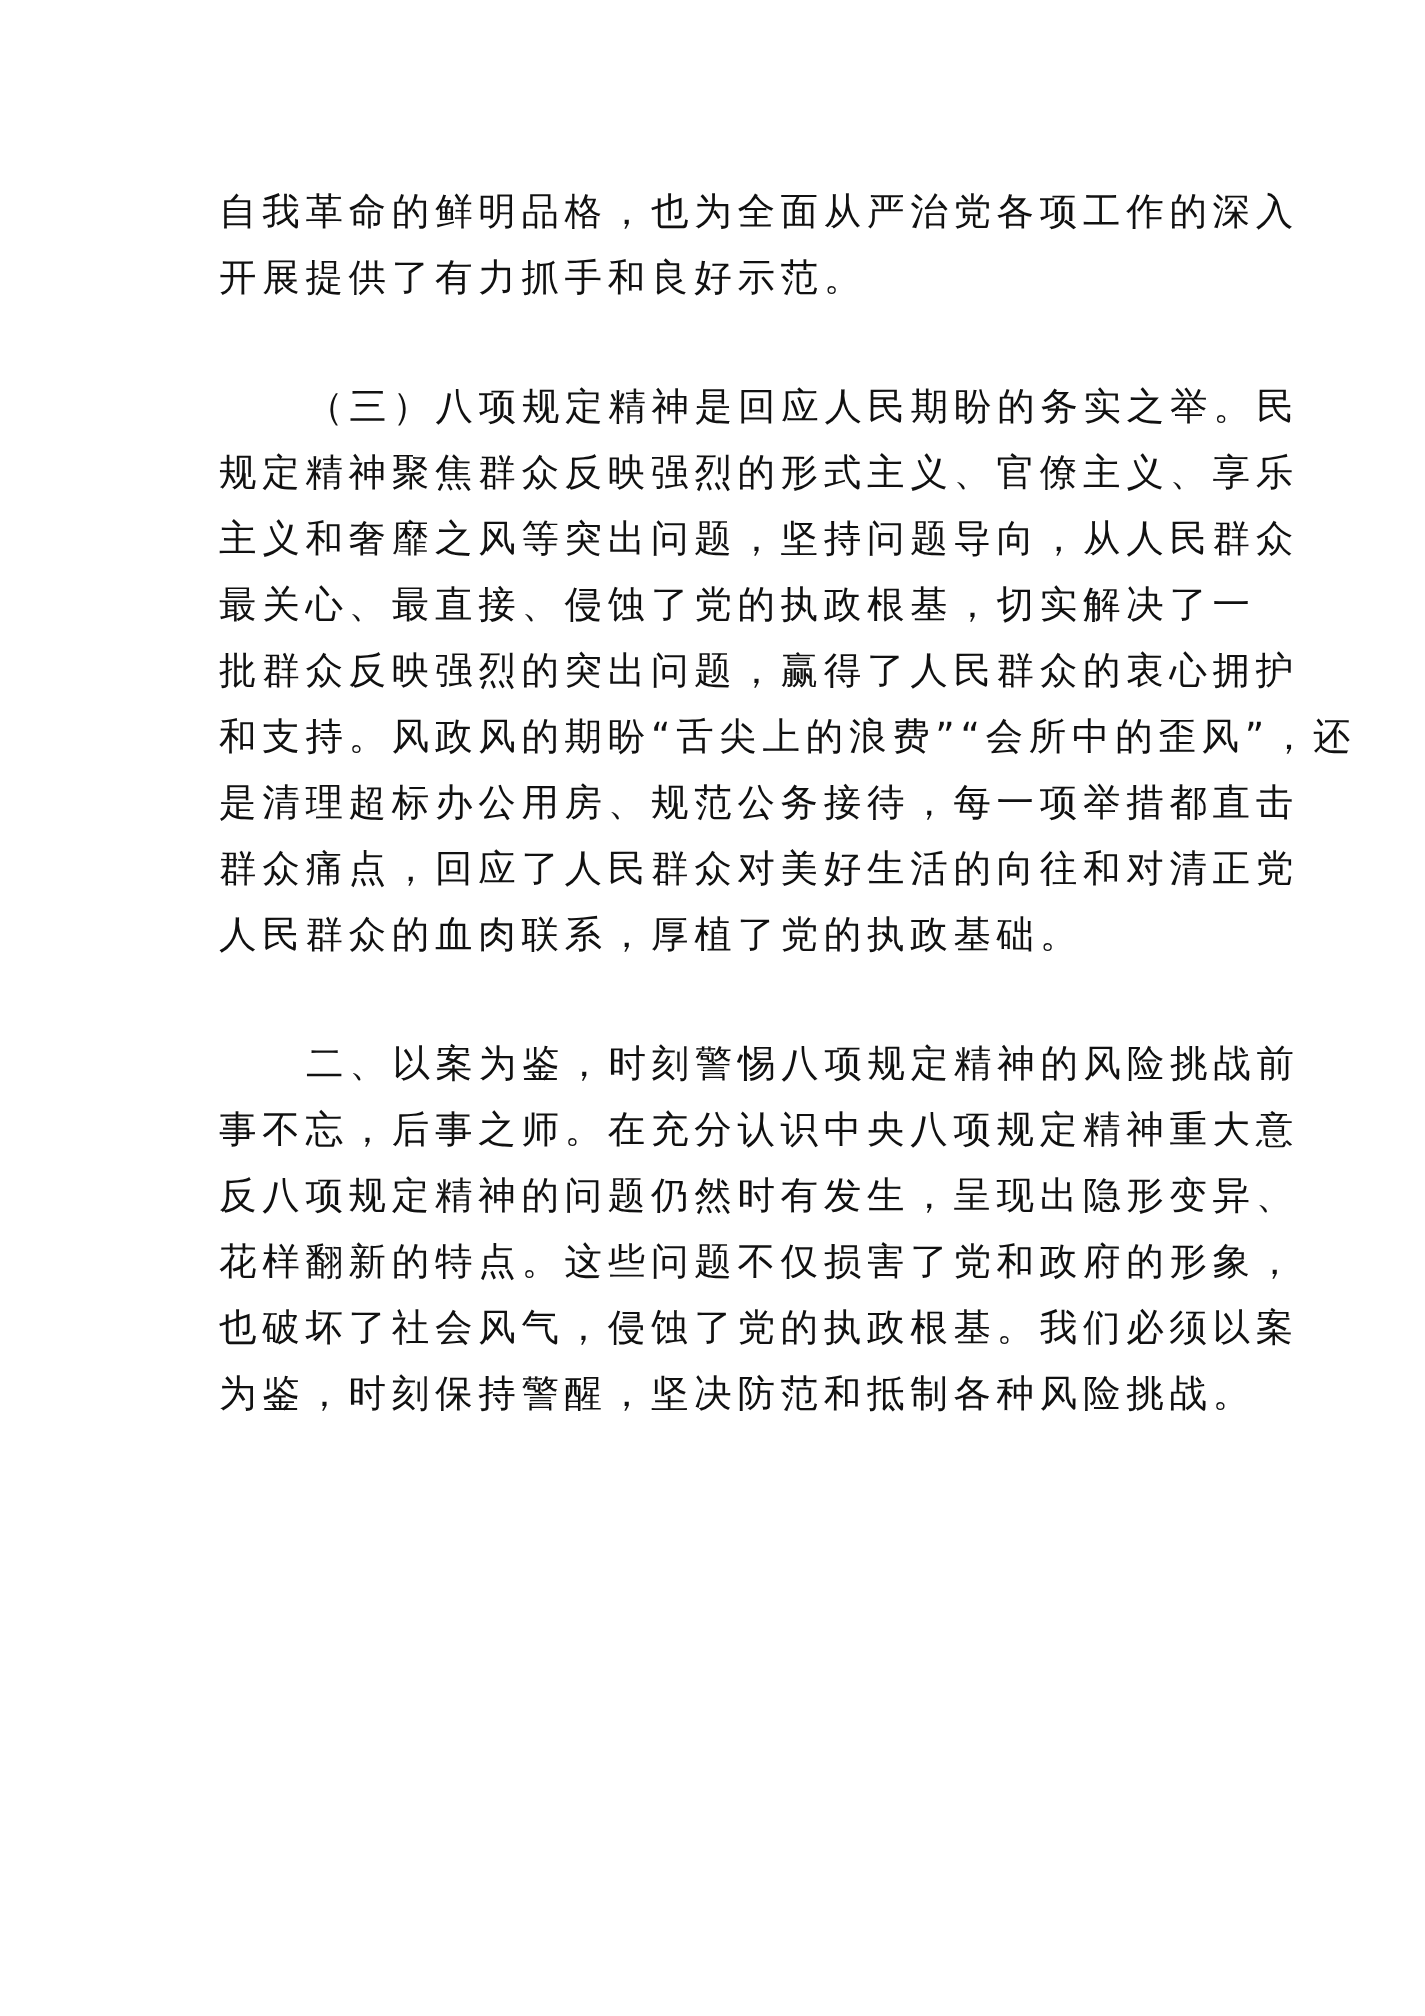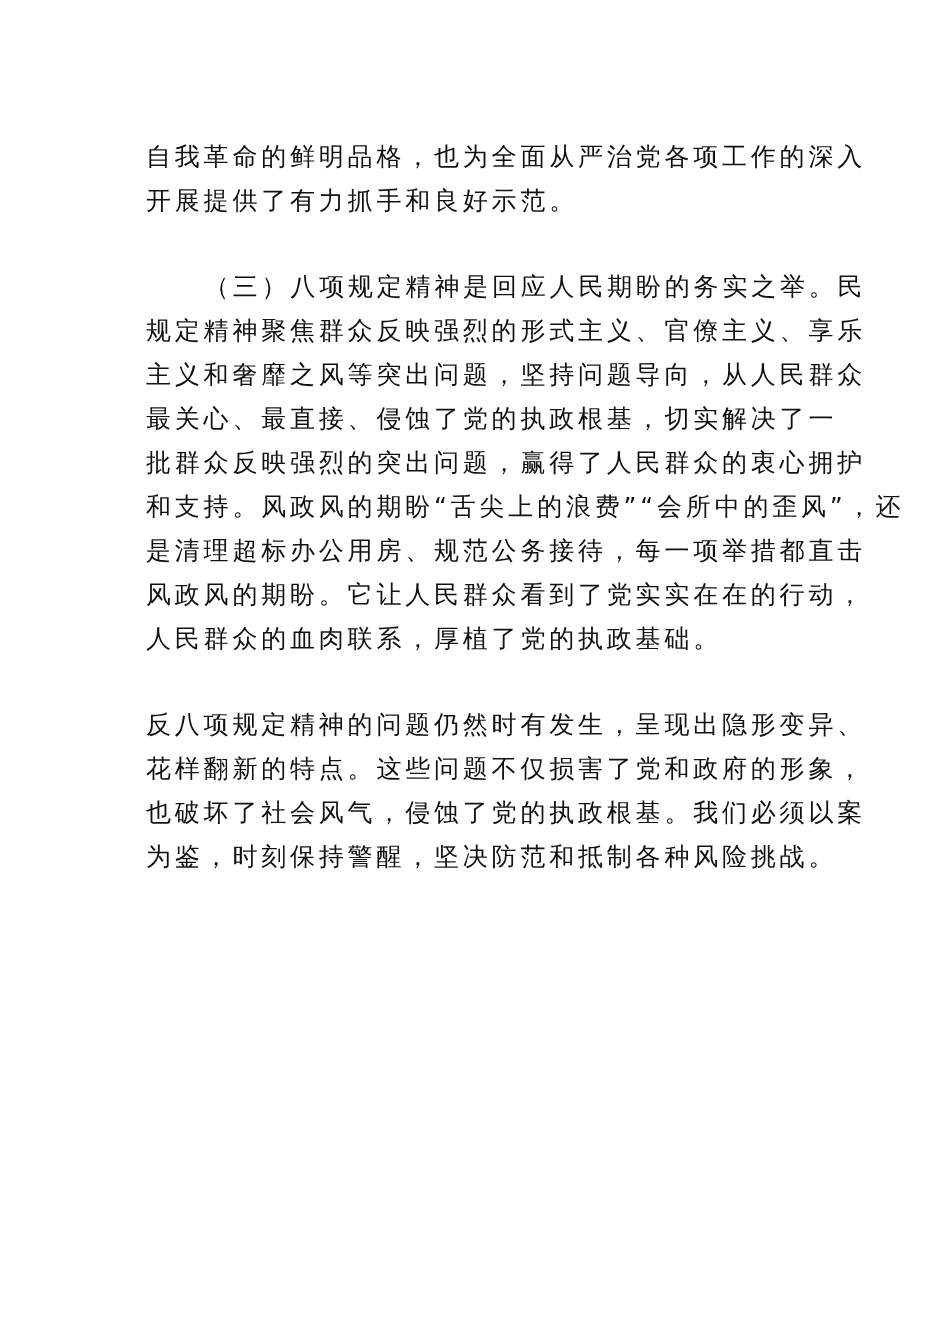--- a/index.html
+++ b/index.html
@@ -16,21 +16,20 @@
     .page {
       position: absolute;
       left: 146px;
       top: 119px;
       width: 640px;
       color: #111111;
       font-family: "DejaVu Sans", "Liberation Sans", sans-serif;
       font-size: 25px;
       line-height: 44px;
       letter-spacing: 3.8px;
-      margin-top: 16px;
     }
     .para {
       margin: 0;
       padding: 0;
       text-align: justify;
       word-break: break-all;
     }
     .gap {
       height: 42px;
     }
@@ -52,26 +51,28 @@
   <div class="gap"></div>
 
   <p class="para">
     <span class="line" style="padding-left:58px">（三）八项规定精神是回应人民期盼的务实之举。民</span>
     <span class="line">规定精神聚焦群众反映强烈的形式主义、官僚主义、享乐</span>
     <span class="line">主义和奢靡之风等突出问题，坚持问题导向，从人民群众</span>
     <span class="line">最关心、最直接、侵蚀了党的执政根基，切实解决了一</span>
     <span class="line">批群众反映强烈的突出问题，赢得了人民群众的衷心拥护</span>
     <span class="line">和支持。风政风的期盼“舌尖上的浪费”“会所中的歪风”，还</span>
     <span class="line">是清理超标办公用房、规范公务接待，每一项举措都直击</span>
-    <span class="line">风政风的期盼。它让人民群众看到了党实实在在的行动，</span>
+    <span class="line">群众痛点，回应了人民群众对美好生活的向往和对清正党</span>
     <span class="line">人民群众的血肉联系，厚植了党的执政基础。</span>
   </p>
 
   <div class="gap"></div>
 
   <p class="para">
+    <span class="line" style="padding-left:58px">二、以案为鉴，时刻警惕八项规定精神的风险挑战前</span>
+    <span class="line">事不忘，后事之师。在充分认识中央八项规定精神重大意</span>
     <span class="line">反八项规定精神的问题仍然时有发生，呈现出隐形变异、</span>
     <span class="line">花样翻新的特点。这些问题不仅损害了党和政府的形象，</span>
     <span class="line">也破坏了社会风气，侵蚀了党的执政根基。我们必须以案</span>
     <span class="line">为鉴，时刻保持警醒，坚决防范和抵制各种风险挑战。</span>
   </p>
 
 </div>
 
 </body></html>

